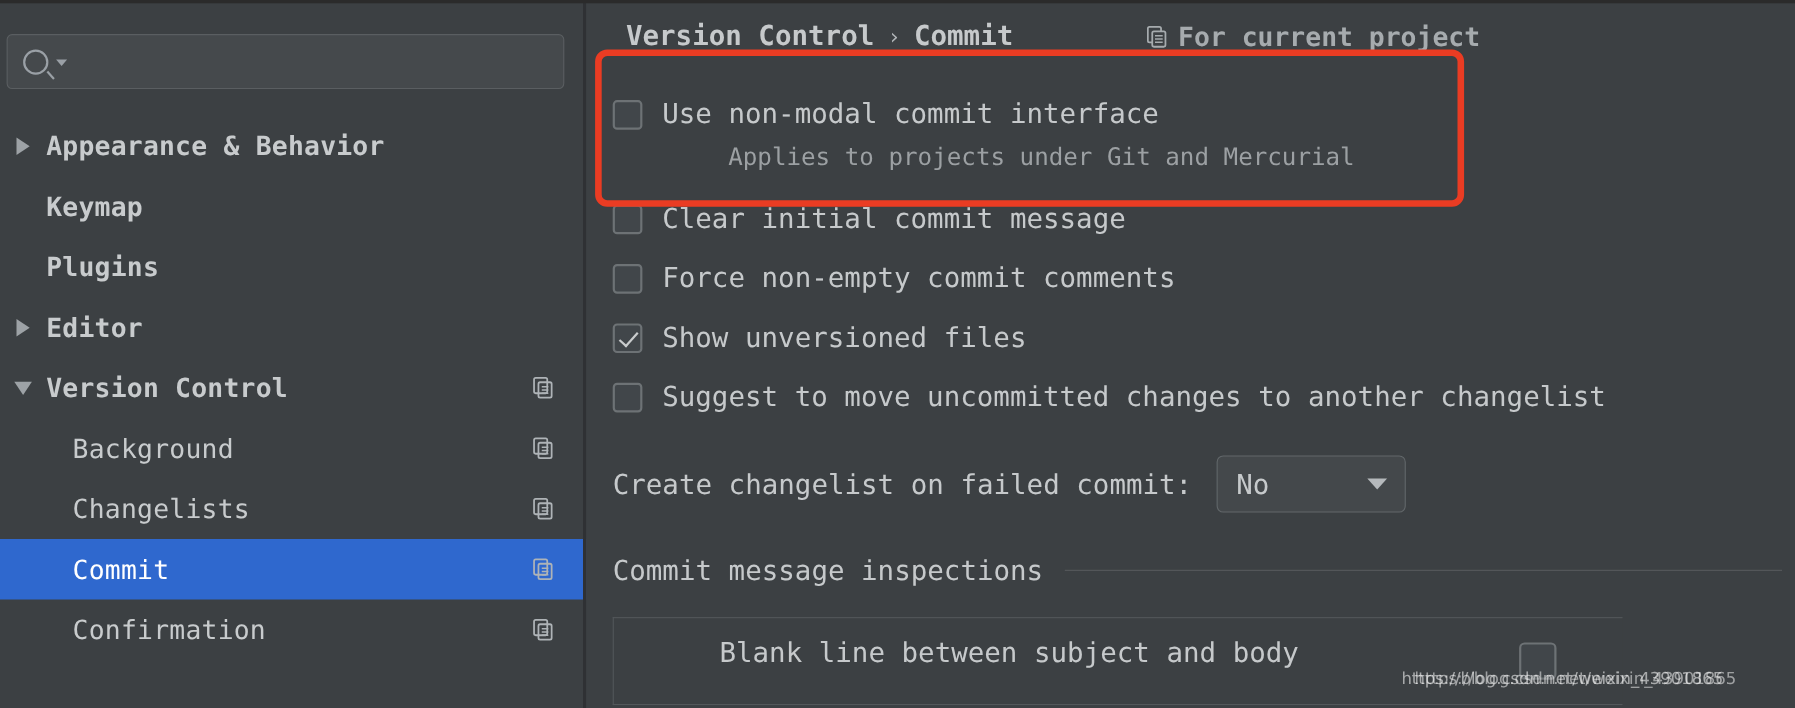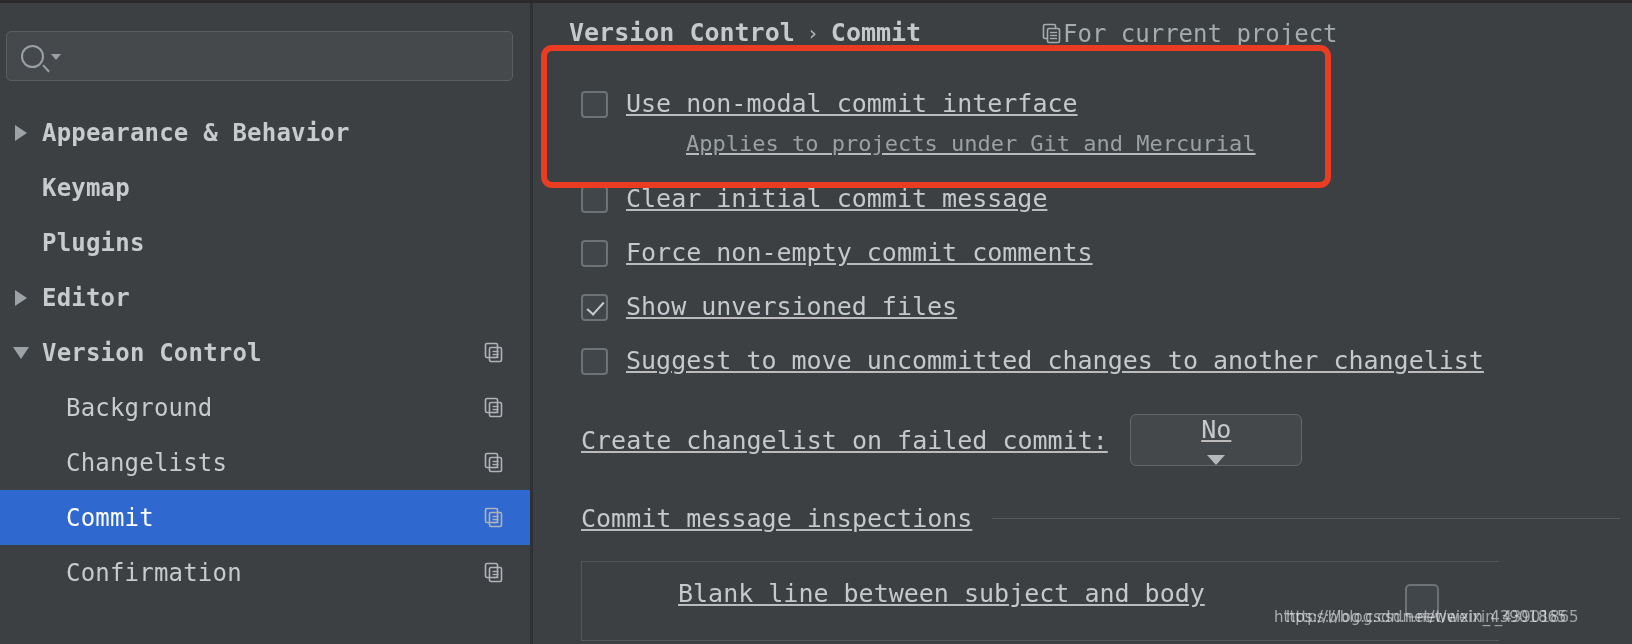--- a/index.html
+++ b/index.html
@@ -179,46 +179,46 @@
     font-weight: normal;
     font-size: 20px;
     color: #b0b4b7;
   }
   .scope-note {
     position: absolute;
     left: 508px;
     top: 20px;
     display: flex;
     align-items: center;
+    gap: 8px;
     font-size: 24px;
-    font-weight: normal;
+    font-weight: bold;
     color: #a6abae;
     white-space: nowrap;
   }
 
   
   .annot-box {
     position: absolute;
     left: 8px;
     top: 45px;
     width: 790px;
     height: 143px;
     border: 6px solid #ea3c23;
     border-radius: 11px;
     box-sizing: border-box;
     pointer-events: none;
     z-index: 30;
   }
 
   .options {
     position: absolute;
-    left: 48px;
+    left: 24px;
     top: 85px;
     right: 0;
-    text-decoration: underline;
   }
 
   .opt-row {
     display: flex;
     align-items: flex-start;
     margin-bottom: 0;
     height: 54px;
   }
   .cb {
     width: 27px; height: 27px;
@@ -271,21 +271,20 @@
     width: 172px;
     height: 52px;
     border: 1px solid #62676a;
     border-radius: 6px;
     background: #44484b;
     display: flex;
     align-items: center;
     justify-content: space-between;
     padding: 0 16px 0 17px;
     box-sizing: border-box;
-    flex-direction: column;
   }
   .combo-value {
     font-size: 25px;
     color: #c6c9cb;
   }
   .combo-arrow {
     width: 0; height: 0;
     border-left: 9px solid transparent;
     border-right: 9px solid transparent;
     border-top: 10px solid #b5b9bc;

